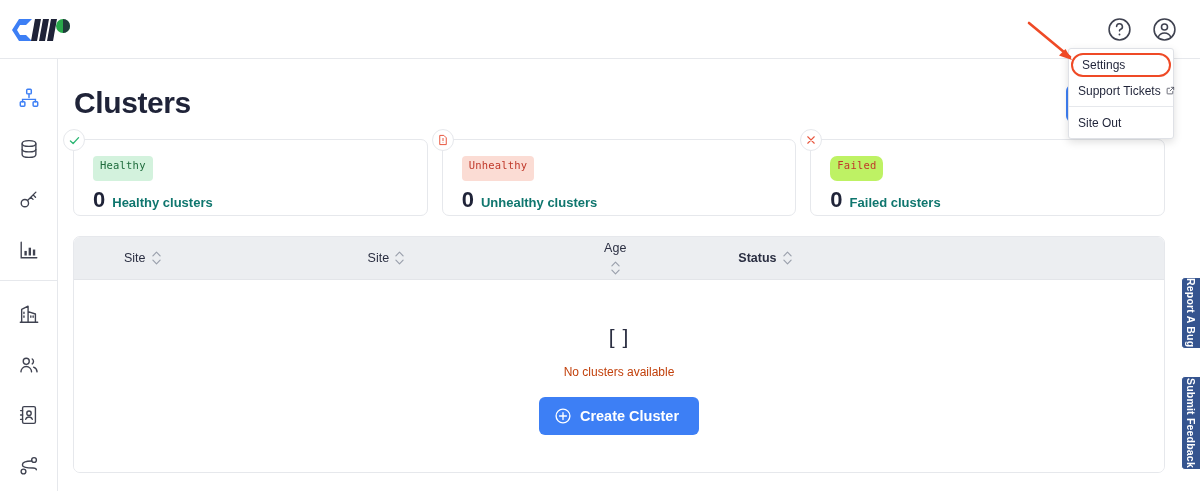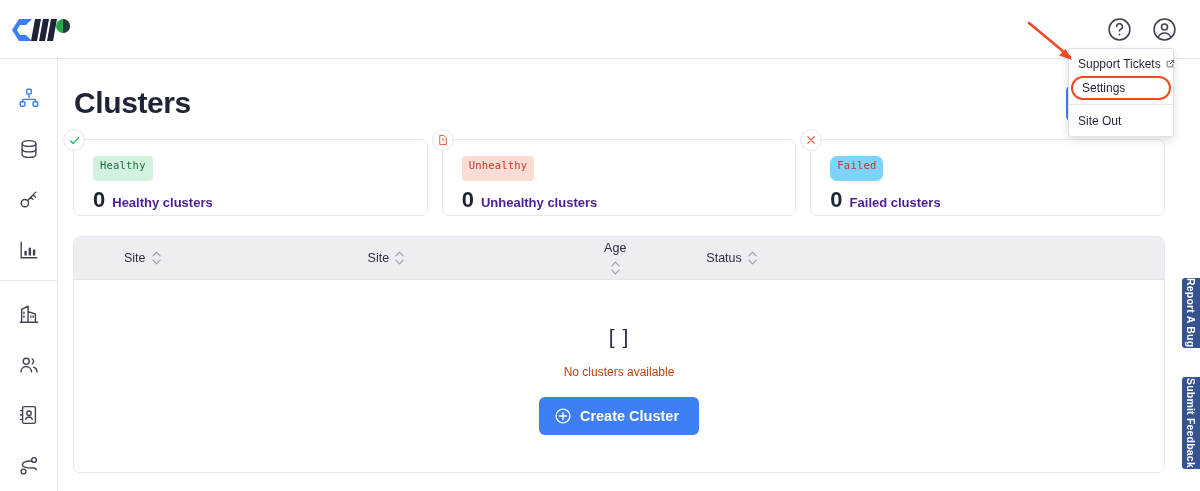--- a/index.html
+++ b/index.html
@@ -166,36 +166,36 @@
     display: inline-block;
     font-family: "DejaVu Sans Mono", monospace;
     font-size: 10.5px;
     padding: 3px 7px 10px 7px;
     border-radius: 4px;
     margin-bottom: 6px;
     letter-spacing: 0.2px;
   }
   .chip.healthy   { background: #d3f2dd; color: #1e6b3c; }
   .chip.unhealthy { background: #fbdcd4; color: #c0392b; }
-  .chip.failed    { background: #7dd3fc; color: #c0392b; border-radius: 7px; }
+  .chip.failed    { background: #bef264; color: #c0392b; border-radius: 7px; }
 
   .count-row {
     display: flex;
     align-items: baseline;
     gap: 7px;
   }
   .count-num {
     font-size: 22px;
     font-weight: bold;
     color: #1f2338;
   }
   .count-lbl {
     font-size: 13px;
     font-weight: bold;
-    color: #4c1d95;
+    color: #0f766e;
   }
 
   
   .table-card {
     position: absolute;
     left: 26px;
     top: 177px;
     width: 1092px;
     height: 237px;
     border: 1px solid #e6e8ec;
@@ -216,21 +216,21 @@
     display: flex;
     align-items: center;
     gap: 6px;
     font-size: 12.5px;
     color: #2b2f42;
     cursor: pointer;
   }
   .th-name   { margin-left: 50px; }
   .th-site   { margin-left: 207px; align-items: center; }
   .th-age    { margin-left: 200px; flex-direction: column; }
-  .th-status { margin-left: 80px; }
+  .th-status { margin-left: 112px; font-weight: bold; }
 
   .sorter {
     display: flex;
     flex-direction: column;
     gap: 2px;
     line-height: 0;
   }
 
   .tbody {
     height: 192px;
@@ -587,34 +587,34 @@
 
   <div class="hidden-blue-btn">
     <svg width="17" height="17" viewBox="0 0 24 24" fill="none" stroke="#ffffff" stroke-width="1.8">
       <circle cx="12" cy="12" r="9.2"></circle>
       <path d="M12 7.4v9.2M7.4 12h9.2" stroke-linecap="round"></path>
     </svg>
   </div>
 
   <div class="dropdown">
 
+    <div class="menu-item highlighted">
+      <span>Settings</span>
+    </div>
+
     <div class="menu-item">
       <span>Support Tickets</span>
       <span style="display:flex;">
         <svg width="9" height="9" viewBox="0 0 24 24" fill="none" stroke="#3f4250" stroke-width="2">
           <path d="M14 3.5h6.5V10M20.5 3.5 11 13" stroke-linecap="round" stroke-linejoin="round"></path>
           <path d="M18 14.5v5a1.5 1.5 0 0 1-1.5 1.5h-12A1.5 1.5 0 0 1 3 19.5v-12A1.5 1.5 0 0 1 4.5 6h5" stroke-linecap="round" stroke-linejoin="round"></path>
         </svg>
       </span>
     </div>
 
-    <div class="menu-item highlighted">
-      <span>Settings</span>
-    </div>
-
     <div class="menu-div"></div>
 
     <div class="menu-item">
       <span>Site Out</span>
     </div>
   </div>
 
   <svg class="annot-arrow" viewBox="0 0 64 48">
     <path d="M3 3 L44 37" stroke="#ef4a26" stroke-width="2.6" stroke-linecap="round"></path>
     <path d="M46 40 L33 35.5 L39.5 29 Z" fill="#ef4a26"></path>

